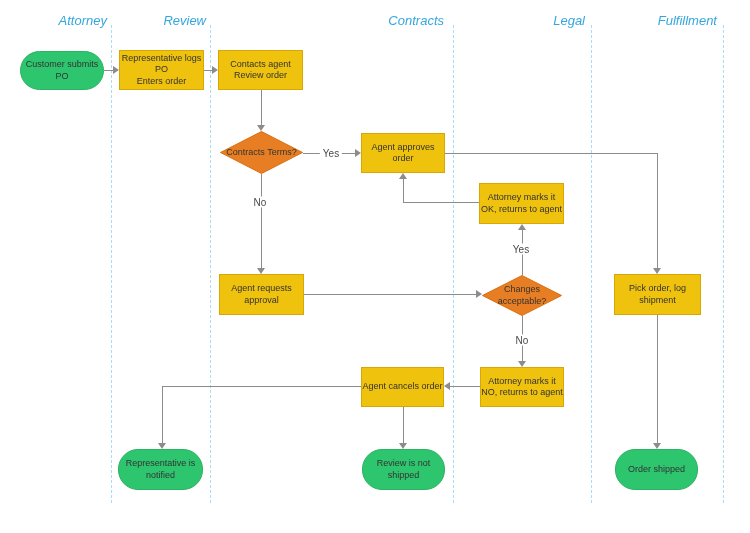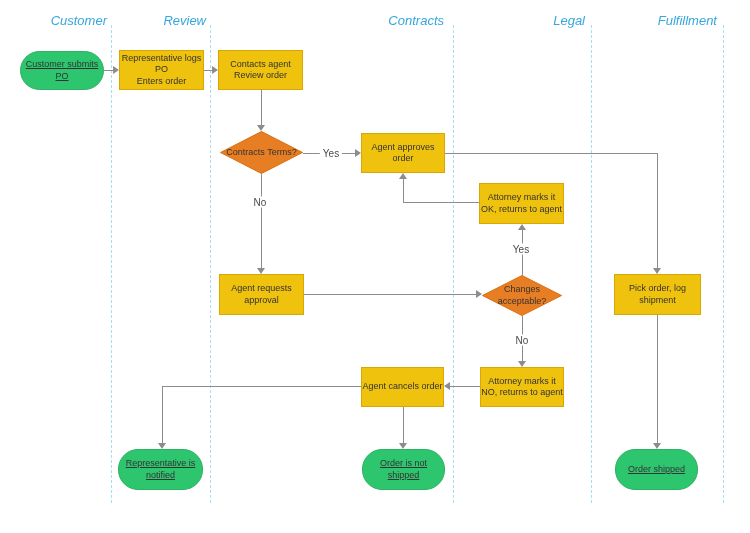--- a/index.html
+++ b/index.html
@@ -11,21 +11,21 @@
               color:var(--lane-label,#35A7DE);white-space:nowrap;}
   .lane-line{position:absolute;top:25px;height:478px;width:0;
              border-left:1px dashed var(--lane-line,#A9DCF5);}
 
   
   .node{position:absolute;box-sizing:border-box;display:flex;align-items:center;
         justify-content:center;text-align:center;font-size:9px;line-height:11.5px;
         color:#333;white-space:pre;}
   .process{background:var(--process-fill,#EFC20E);border:1px solid var(--process-border,#D9A604);}
   .terminator{background:var(--terminator-fill,#2EC56F);border:1px solid var(--terminator-border,#2CB263);
-              border-radius:20px;text-decoration:underline;}
+              border-radius:20px;}
   .decision{background:transparent;border:none;}
   .decision svg{position:absolute;left:0;top:0;width:100%;height:100%;}
   .decision svg polygon{fill:var(--decision-fill,#E87E23);stroke:var(--decision-border,#D9700F);stroke-width:1;}
   .decision .node-text{position:relative;z-index:1;}
 
   
   .line{position:absolute;background:var(--connector,#8C8C8C);}
   .line.h{height:1px;}
   .line.v{width:1px;}
   .arr{position:absolute;width:0;height:0;}
@@ -39,21 +39,21 @@
           border-bottom:6px solid var(--connector,#8C8C8C);}
 
   .edge-label{position:absolute;transform:translate(-50%,-50%);background:#fff;
               padding:0 3px;font-size:10px;color:#4a4a4a;white-space:nowrap;}
 </style>
 </head>
 <body>
 
 <div class="canvas">
 
-  <div class="lane-label" style="right:643px;">Customer</div>
+  <div class="lane-label" style="right:643px;">Attorney</div>
   <div class="lane-label" style="right:544px;">Review</div>
   <div class="lane-label" style="right:306px;">Contracts</div>
   <div class="lane-label" style="right:165px;">Legal</div>
   <div class="lane-label" style="right:33px;text-align:center;">Fulfillment</div>
 
   <div class="lane-line" style="left:111px;"></div>
   <div class="lane-line" style="left:210px;"></div>
   <div class="lane-line" style="left:453px;"></div>
   <div class="lane-line" style="left:591px;"></div>
   <div class="lane-line" style="left:723px;"></div>
@@ -134,18 +134,18 @@
 shipment</div>
 
   <div class="node process" style="left:361px;top:367px;width:83px;height:40px;">Agent cancels order</div>
 
   <div class="node process" style="left:480px;top:367px;width:84px;height:40px;">Attorney marks it
 NO, returns to agent</div>
 
   <div class="node terminator" style="left:118px;top:449px;width:85px;height:41px;">Representative is
 notified</div>
 
-  <div class="node terminator" style="left:362px;top:449px;width:83px;height:41px;">Order is not
+  <div class="node terminator" style="left:362px;top:449px;width:83px;height:41px;">Review is not
 shipped</div>
 
   <div class="node terminator" style="left:615px;top:449px;width:83px;height:41px;">Order shipped</div>
 
 </div>
 
 </body></html>

